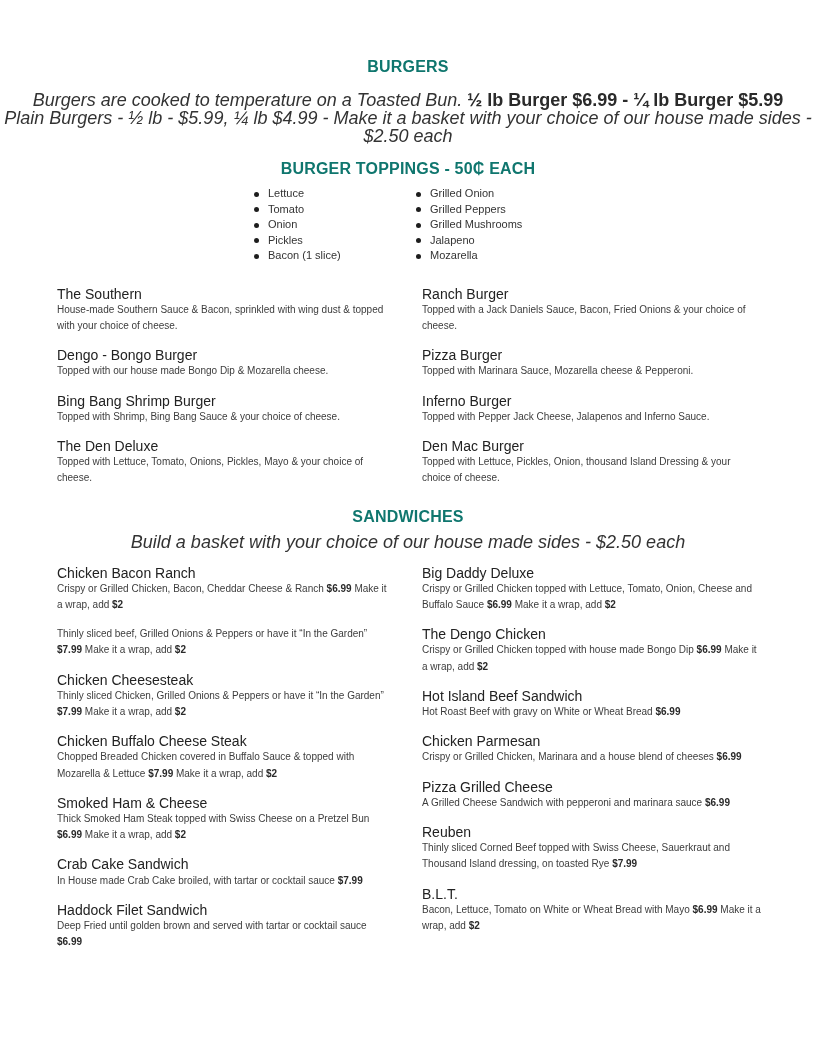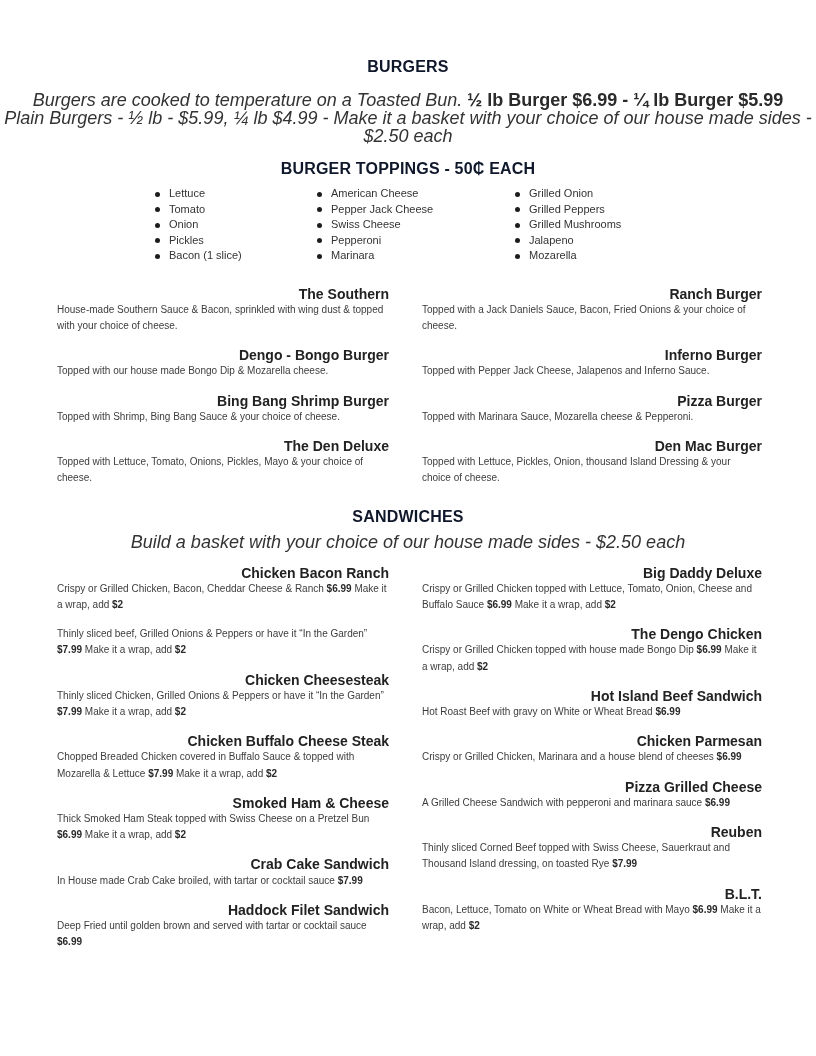--- a/index.html
+++ b/index.html
@@ -12,21 +12,21 @@
     font-family: "Liberation Sans", "DejaVu Sans", sans-serif;
     color: #3c3c3c;
     overflow: hidden;
     box-sizing: border-box;
     padding-top: 58px;
   }
   .section-title {
     text-align: center;
     font-size: 16px;
     font-weight: 700;
-    color: #0f172a;
+    color: #0f766e;
     letter-spacing: 0.2px;
     margin: 0;
   }
   .center-sub {
     text-align: center;
     font-size: 18px;
     line-height: 18px;
     color: #333333;
     margin: 0;
   }
@@ -74,24 +74,23 @@
     box-sizing: border-box;
   }
   .col-left  { width: 332px; margin-right: 33px; }
   .col-right { width: 340px; }
   #burger-columns { margin-top: 22px; }
   #sandwich-columns { margin-top: 14px; }
 
   .item { margin-bottom: 13px; }
   .item-name {
     font-size: 14px;
-    font-weight: 700;
+    font-weight: 400;
     color: #222222;
     line-height: 16.2px;
-    text-align: right;
   }
   .item-desc {
     font-size: 10px;
     line-height: 16.2px;
     color: #3c3c3c;
   }
   .item-desc b { font-weight: 700; color: #2a2a2a; }
 
   #sandwiches-title { margin-top: 8px; }
   #sandwiches-sub { margin-top: 7px; }
@@ -111,27 +110,20 @@
   <h2 id="toppings-title" class="section-title">BURGER TOPPINGS - 50₵ EACH</h2>
 
   <div class="toppings-row">
     <ul class="toppings-col tc1">
         <li>Lettuce</li>
         <li>Tomato</li>
         <li>Onion</li>
         <li>Pickles</li>
         <li>Bacon (1 slice)</li>
       </ul>
-    <ul class="toppings-col tc2">
-        <li>American Cheese</li>
-        <li>Pepper Jack Cheese</li>
-        <li>Swiss Cheese</li>
-        <li>Pepperoni</li>
-        <li>Marinara</li>
-      </ul>
     <ul class="toppings-col tc3">
         <li>Grilled Onion</li>
         <li>Grilled Peppers</li>
         <li>Grilled Mushrooms</li>
         <li>Jalapeno</li>
         <li>Mozarella</li>
       </ul>
   </div>
 
   <div id="burger-columns" class="two-col">
@@ -152,28 +144,28 @@
           <div class="item-name">The Den Deluxe</div>
           <div class="item-desc">Topped with Lettuce, Tomato, Onions, Pickles, Mayo &amp; your choice of cheese.</div>
         </div>
       </div>
     <div class="col-right">
         <div class="item">
           <div class="item-name">Ranch Burger</div>
           <div class="item-desc">Topped with a Jack Daniels Sauce, Bacon, Fried Onions &amp; your choice of cheese.</div>
         </div>
         <div class="item">
+          <div class="item-name">Pizza Burger</div>
+          <div class="item-desc">Topped with Marinara Sauce, Mozarella cheese &amp; Pepperoni.</div>
+        </div>
+        <div class="item">
           <div class="item-name">Inferno Burger</div>
           <div class="item-desc">Topped with Pepper Jack Cheese, Jalapenos and Inferno Sauce.</div>
         </div>
         <div class="item">
-          <div class="item-name">Pizza Burger</div>
-          <div class="item-desc">Topped with Marinara Sauce, Mozarella cheese &amp; Pepperoni.</div>
-        </div>
-        <div class="item">
           <div class="item-name">Den Mac Burger</div>
           <div class="item-desc">Topped with Lettuce, Pickles, Onion, thousand Island Dressing &amp; your choice of cheese.</div>
         </div>
       </div>
   </div>
 
   <h2 id="sandwiches-title" class="section-title">SANDWICHES</h2>
   <p id="sandwiches-sub" class="center-sub it">Build a basket with your choice of our house made sides - $2.50 each</p>
 
   <div id="sandwich-columns" class="two-col">

